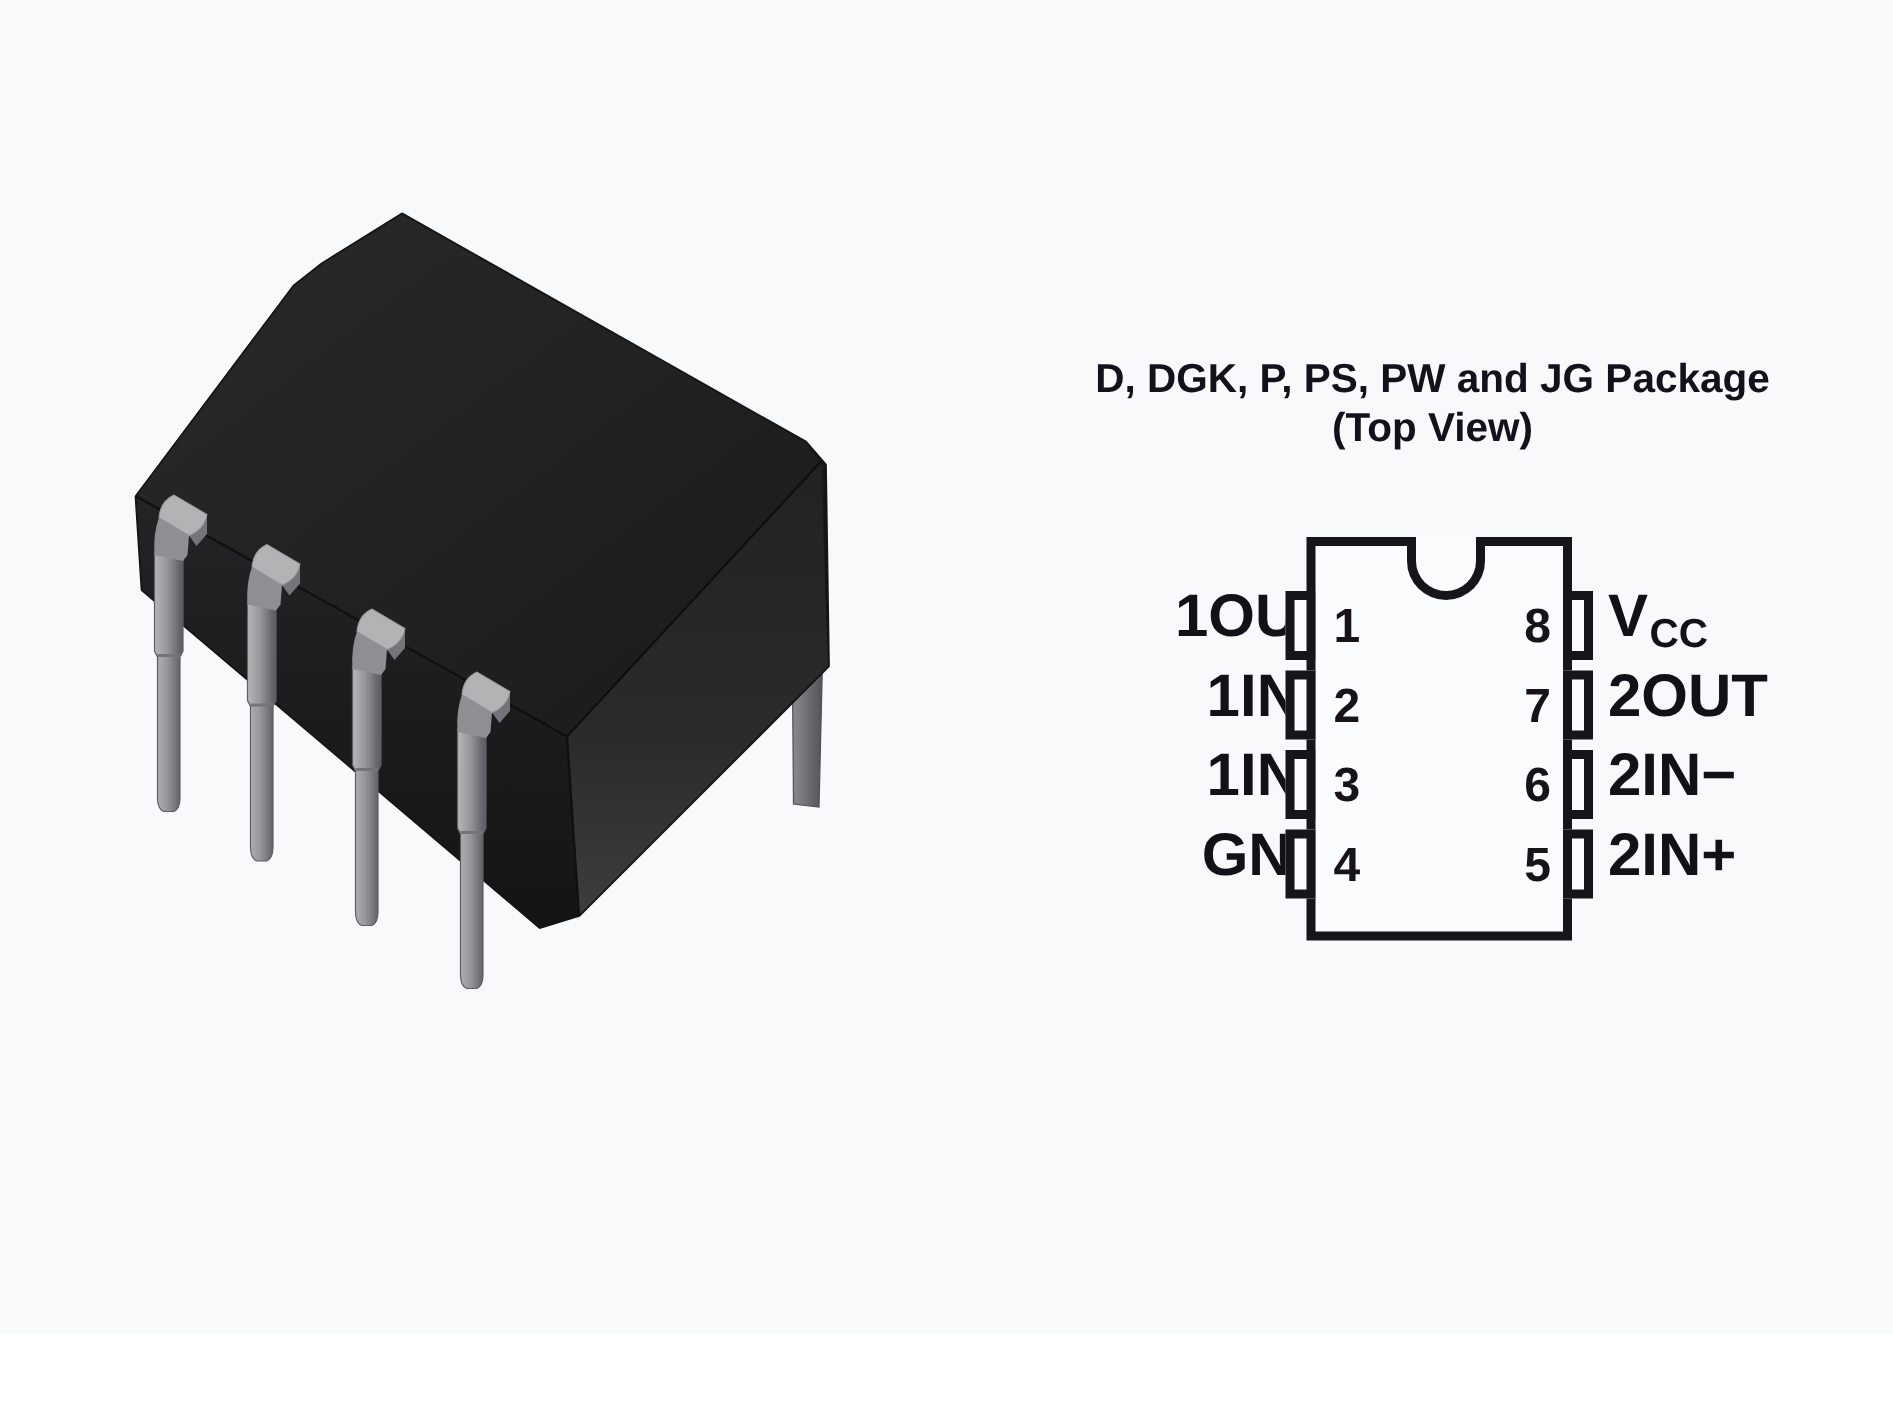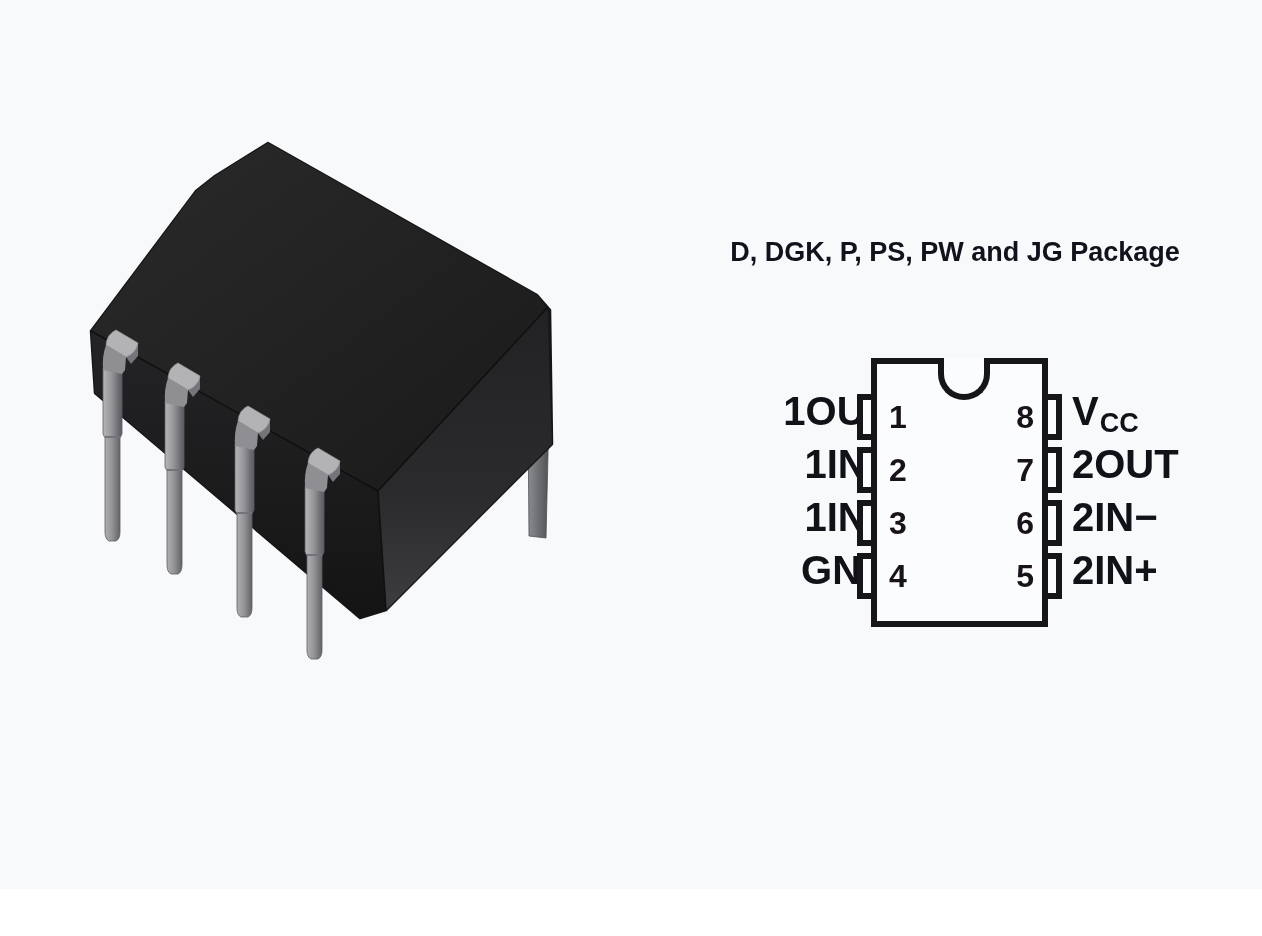--- a/index.html
+++ b/index.html
@@ -134,20 +134,21 @@
       </g>
     <g transform="translate(242,328)">
         <use href="#lead"></use>
       </g>
   </svg>
 
   <div class="pinout">
 
     <div class="pkg-title">
       <div>D, DGK, P, PS, PW and JG Package</div>
+      <div>(Top View)</div>
     </div>
 
     <div class="pin-label ll r0">1OUT</div>
     <div class="pin-label ll r1">1IN−</div>
     <div class="pin-label ll r2">1IN+</div>
     <div class="pin-label ll r3">GND</div>
 
     <div class="pin-label lr r0"><span>V</span><sub>CC</sub></div>
     <div class="pin-label lr r1">2OUT</div>
     <div class="pin-label lr r2">2IN−</div>

